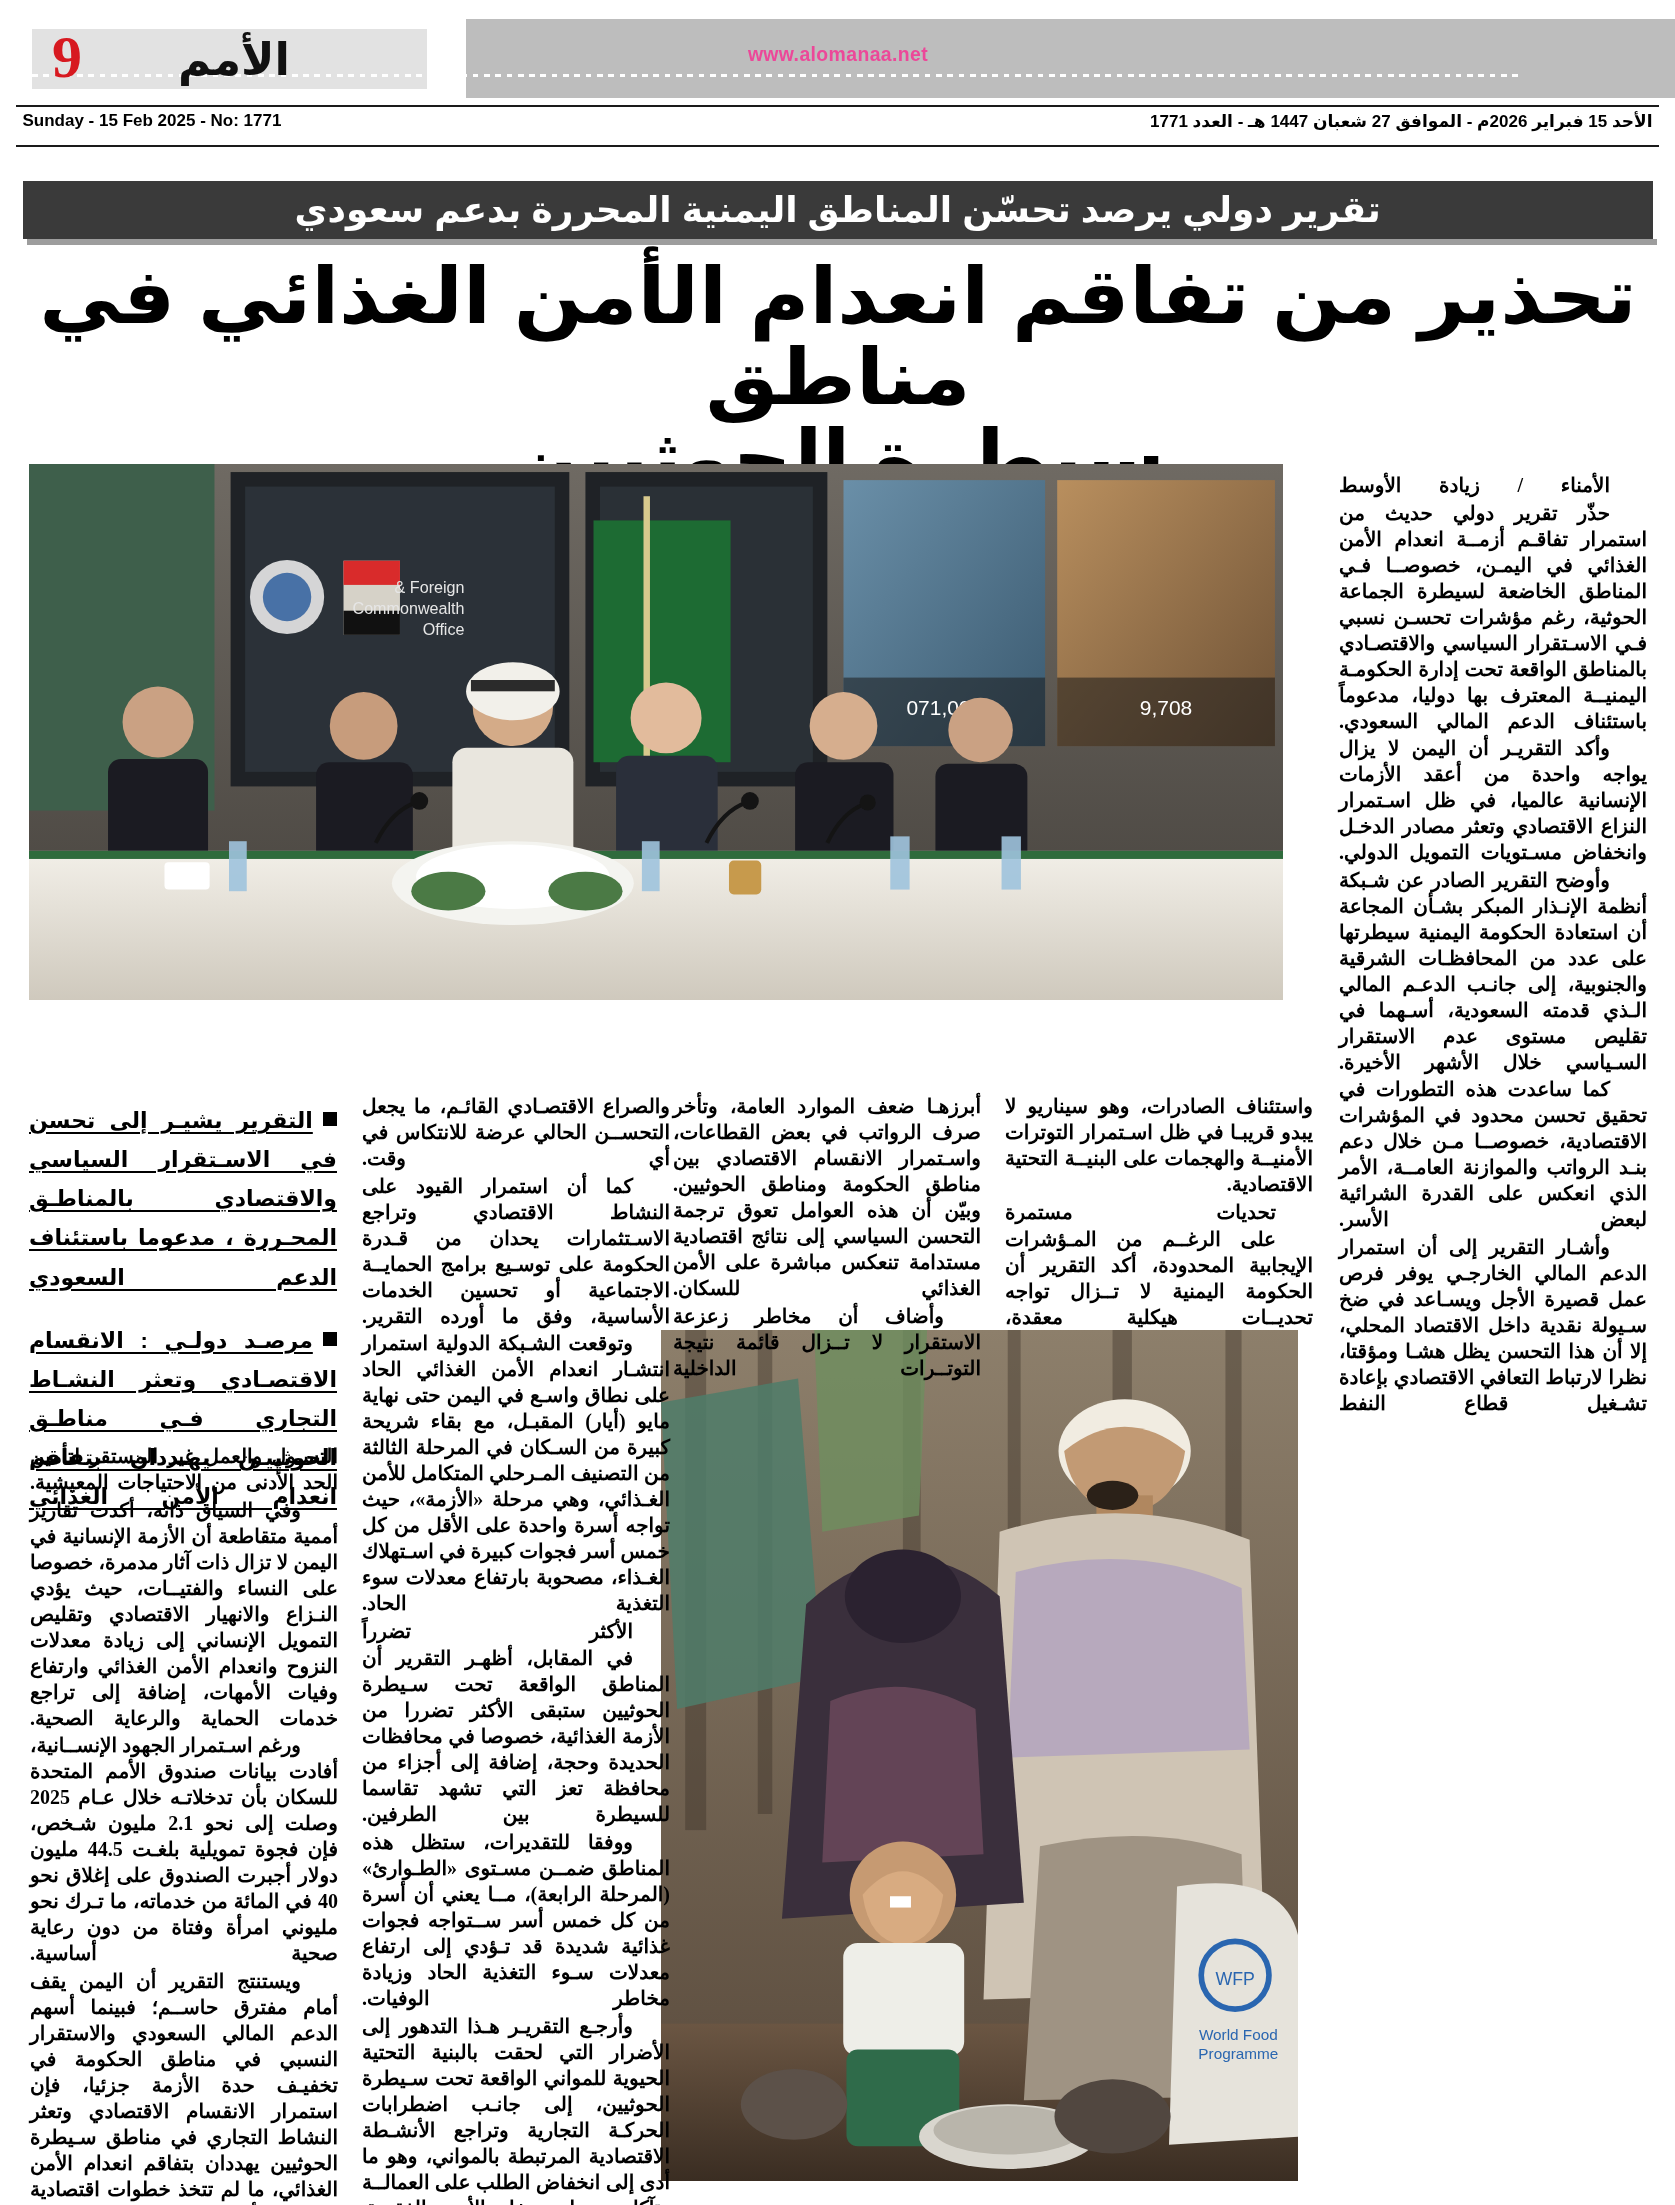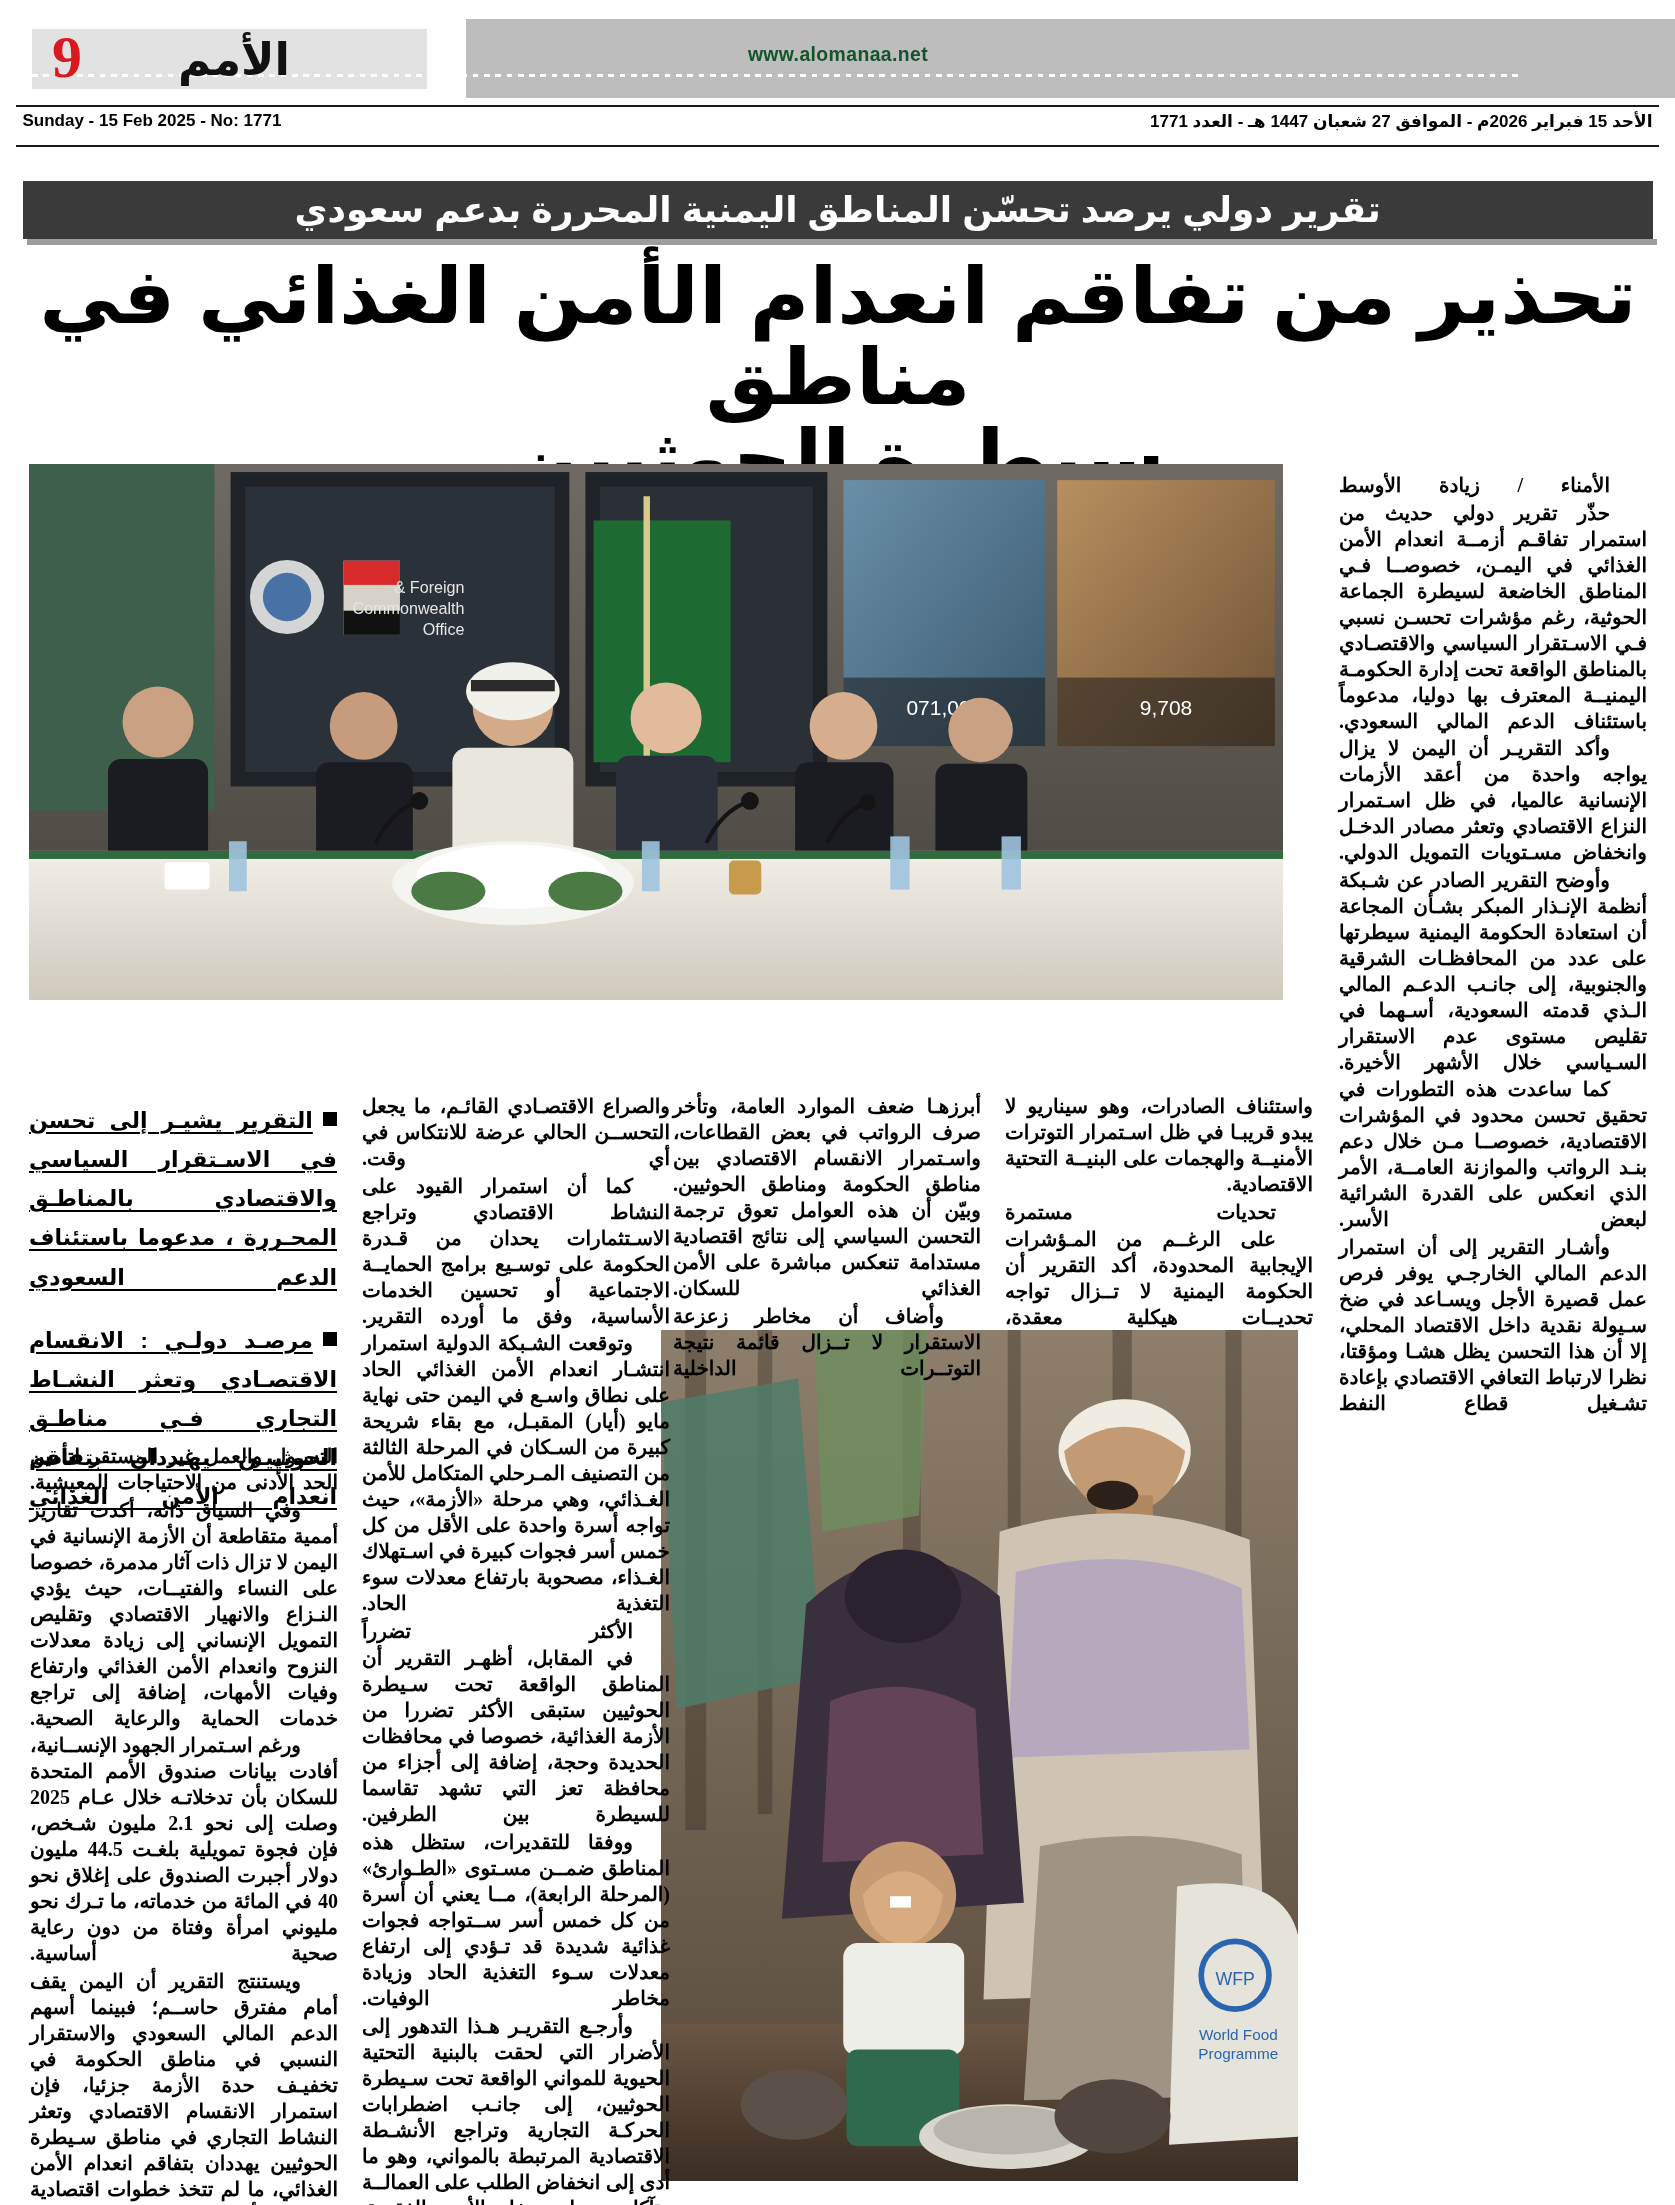--- a/index.html
+++ b/index.html
@@ -22,21 +22,21 @@
     position:absolute;left:39px;top:8px;width:56px;height:77px;
     color:#d71920;font-size:60px;font-weight:bold;line-height:77px;text-align:center;
     font-family:"Liberation Serif","DejaVu Serif",serif;
   }
   .mh-section{
     position:absolute;left:129px;top:16px;width:210px;height:65px;
     font-size:45px;font-weight:bold;line-height:65px;text-align:center;color:#111;
   }
   .mh-url{
     position:absolute;left:0;right:0;top:32px;text-align:center;
-    color:#14532d;font-size:19.4px;font-weight:bold;letter-spacing:0.4px;
+    color:#ec4899;font-size:19.4px;font-weight:bold;letter-spacing:0.4px;
   }
   .mh-logo{
     position:absolute;right:16px;top:3.2px;width:242px;height:89px;
     color:#d71920;font-size:61px;font-weight:bold;line-height:89px;text-align:center;
     font-family:"Liberation Serif","DejaVu Serif",serif;
   }
   .rule-thick{position:absolute;left:16px;width:1643px;height:2.4px;background:#1a1a1a;}
 
   .dateline{position:absolute;left:16px;top:111px;width:1643px;height:27.4px;}
   .date-en{position:absolute;left:6.5px;top:0;font-size:17px;font-weight:bold;direction:ltr;}

